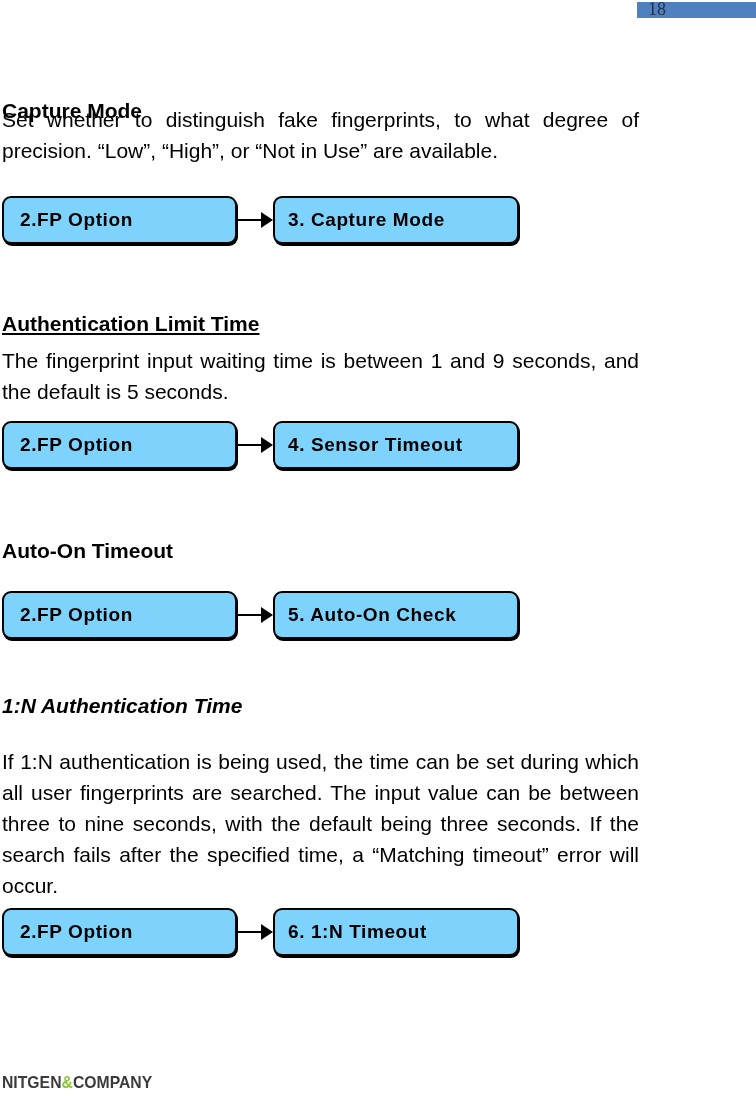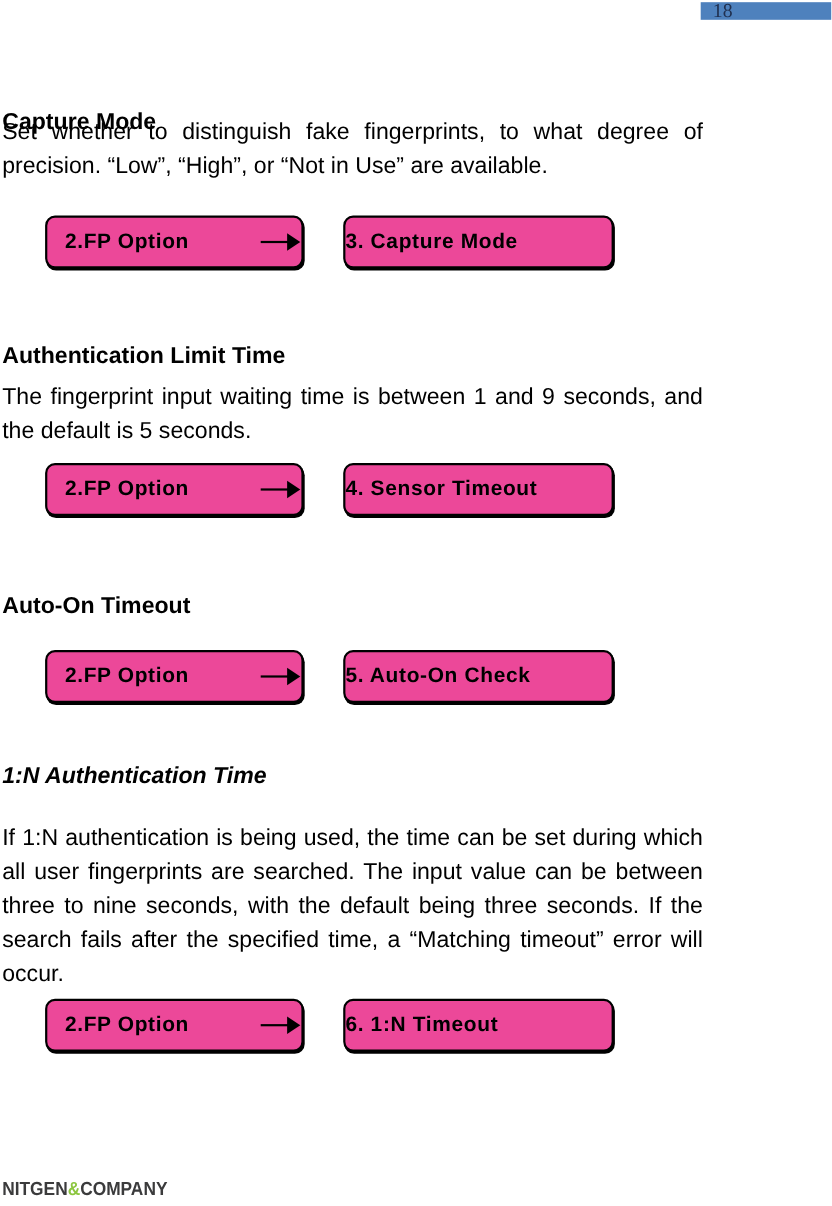--- a/index.html
+++ b/index.html
@@ -51,34 +51,33 @@
   .flow {
     position: absolute;
     left: 0;
     width: 525px;
     height: 50px;
   }
   .fbox {
     position: absolute;
     top: 0;
     height: 48px;
-    background: #ec4899;
+    background: #7dd3fc;
     border: 2px solid #000000;
     border-radius: 9px;
     box-shadow: 1px 2px 0 #000000;
     display: flex;
     align-items: center;
     font-size: 19px;
     font-weight: bold;
     letter-spacing: 0.6px;
     white-space: nowrap;
-    margin-left: 39px;
   }
   .fbox.from { left: 0; width: 235px; padding-left: 16px; }
-  .fbox.to   { left: 271px; width: 246px; }
+  .fbox.to   { left: 271px; width: 246px; padding-left: 13px; }
   .arrow-line {
     position: absolute;
     left: 235px; top: 23px;
     width: 28px; height: 2px;
     background: #000000;
   }
   .arrow-head {
     position: absolute;
     left: 259px; top: 16px;
     width: 0; height: 0;
@@ -96,21 +95,21 @@
     white-space: nowrap;
     transform: scale(1.05, 1.15);
     transform-origin: left bottom;
   }
   .logo .amp { color: #8cc63f; }
 
   
   #h-capture   { top: 98px; }
   #p-capture   { top: 104px; }
   #d-capture   { top: 196px; }
-  #h-authlimit { top: 311px; }
+  #h-authlimit { top: 311px; text-decoration: underline; }
   #p-authlimit { top: 345px; }
   #d-authlimit { top: 421px; }
   #h-autoon    { top: 538px; }
   #d-autoon    { top: 591px; }
   #h-1n        { top: 693px; font-style: italic; }
   #p-1n        { top: 746px; }
   #d-1n        { top: 908px; }
 </style>
 </head>
 <body>

